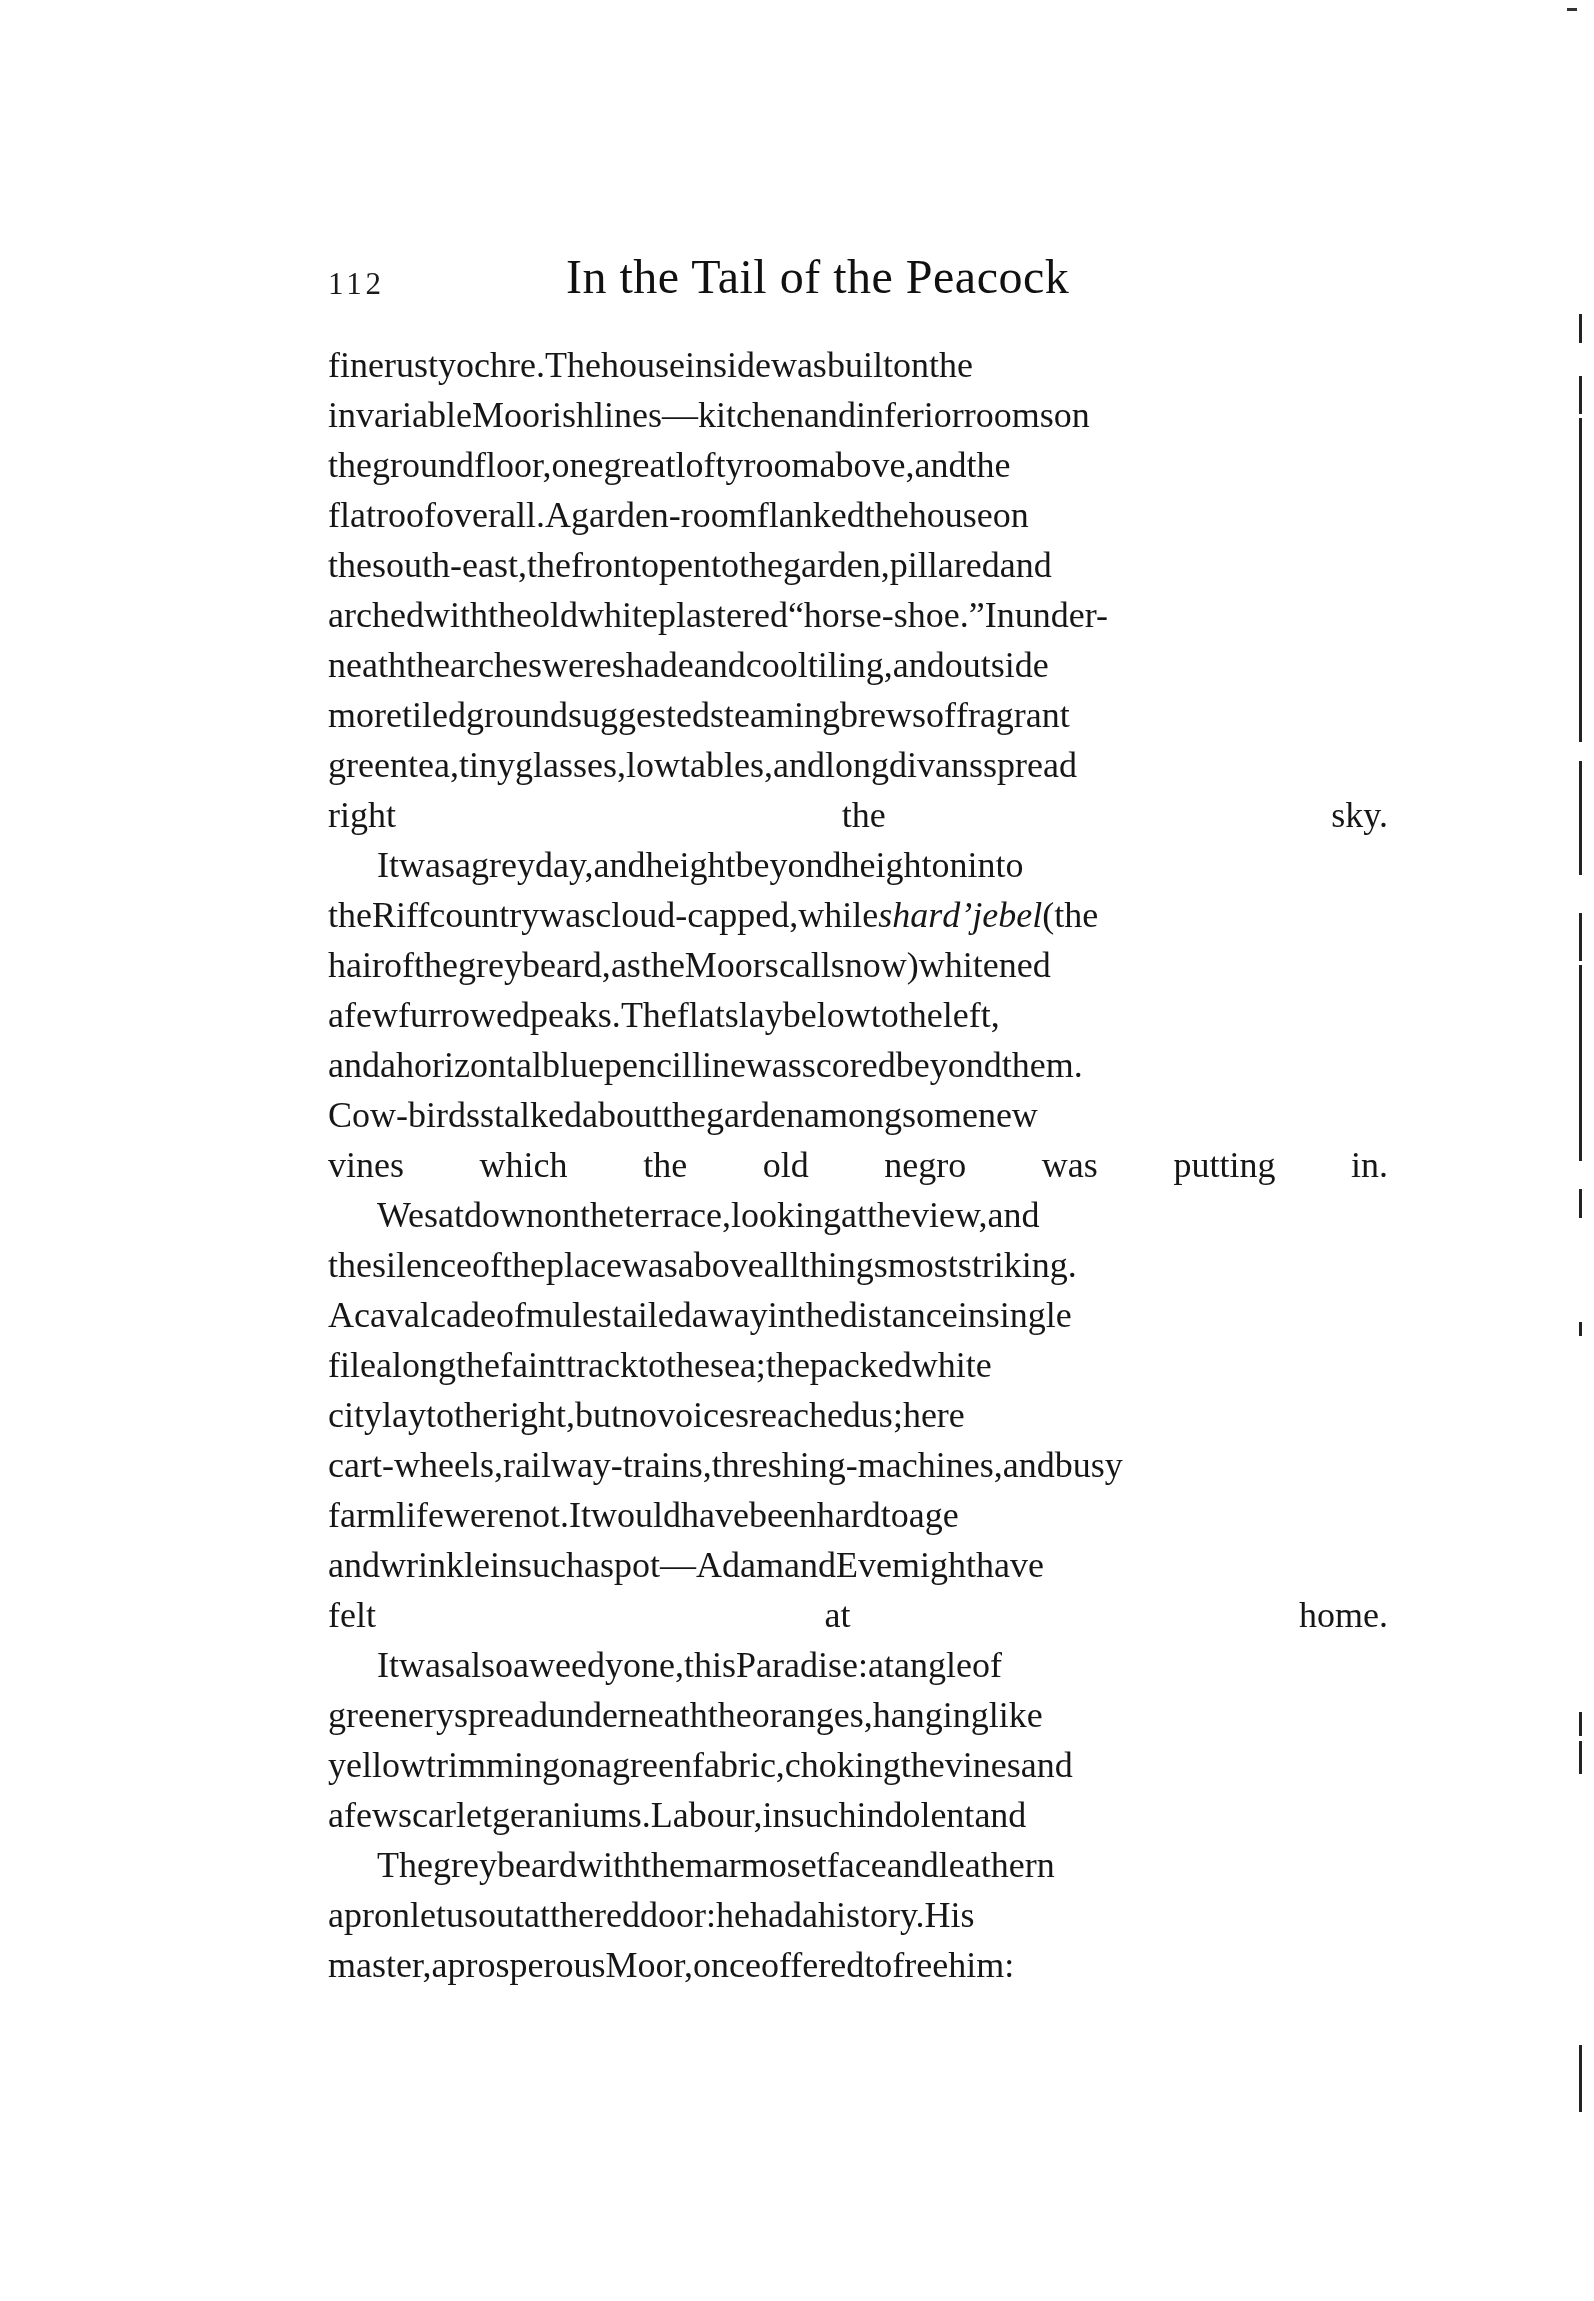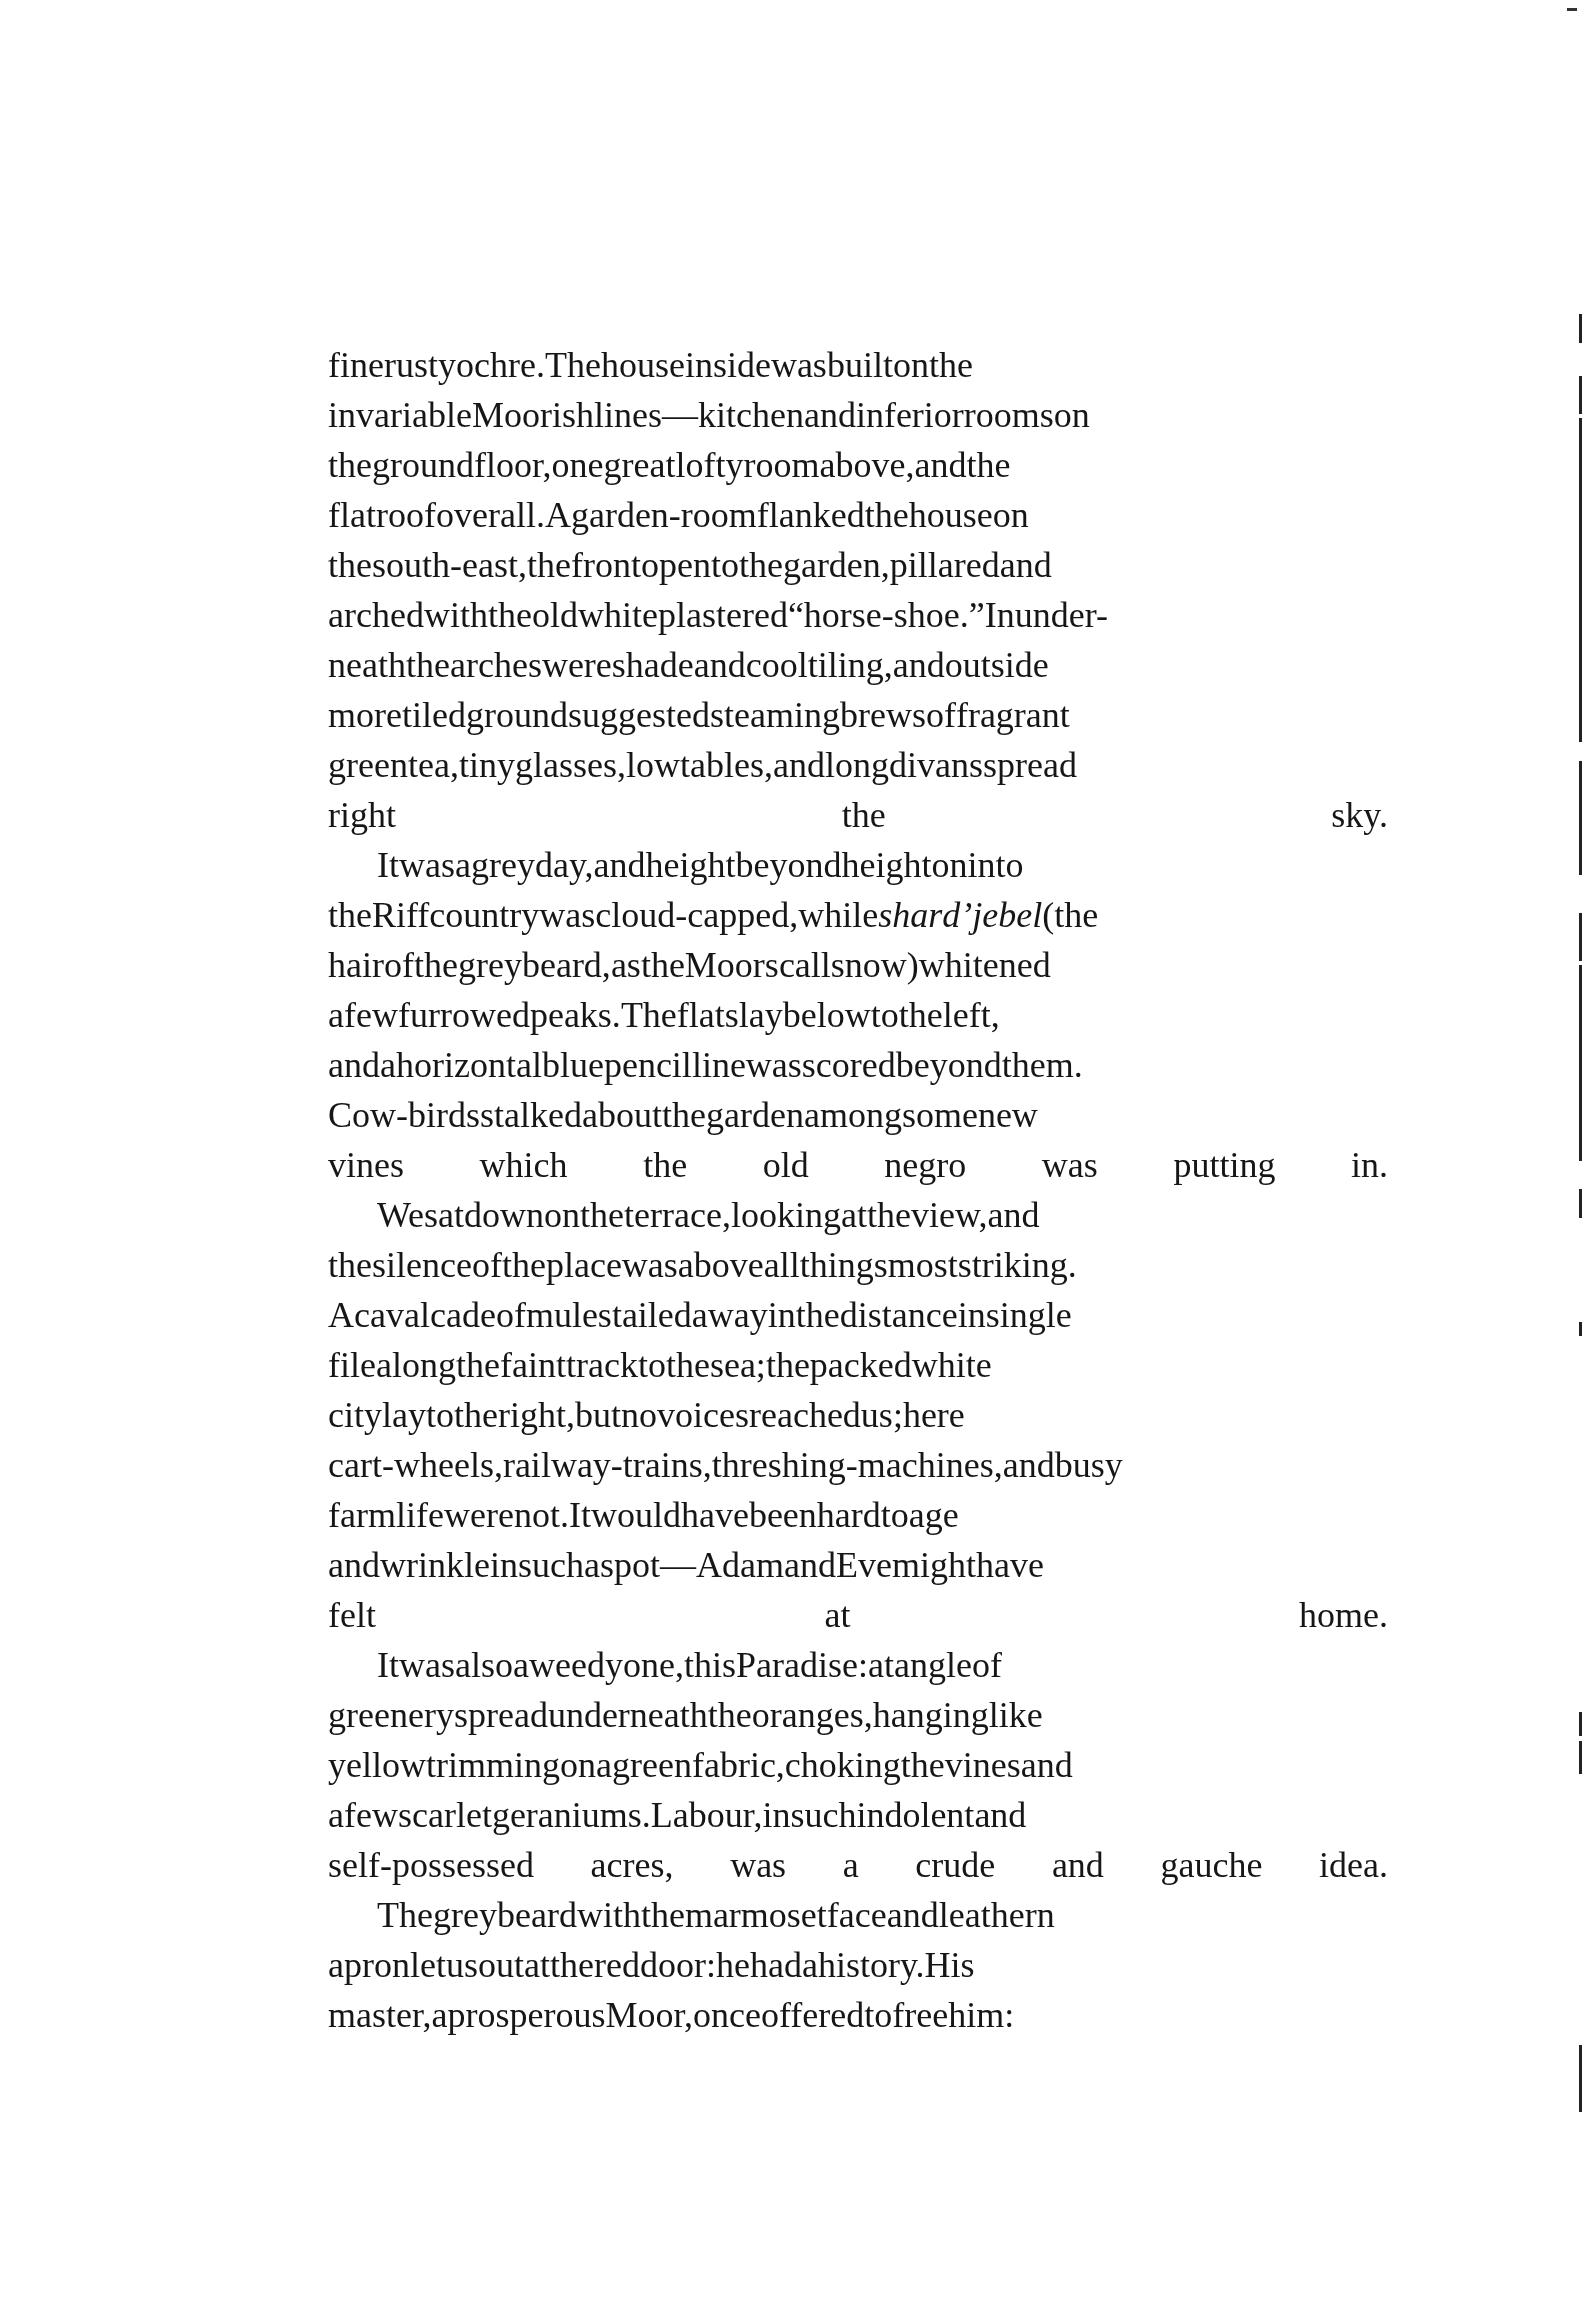--- a/index.html
+++ b/index.html
@@ -90,20 +90,24 @@
       height: 3.8px;
       background: #333;
     }
   </style>
 </head>
 <body>
 
 <div class="page">
   <div class="corner-mark"></div>
 
+  <div class="running-head">
+    <span class="page-number">112</span>
+    <span class="running-title">In the Tail of the Peacock</span>
+  </div>
 
   <div class="body-text" id="body-text">
       <div class="line j">
         <span class="w">fine</span>
         <span class="w">rusty</span>
         <span class="w">ochre.</span>
         <span class="w">The</span>
         <span class="w">house</span>
         <span class="w">inside</span>
         <span class="w">was</span>
@@ -414,21 +418,20 @@
         <span class="w">a</span>
         <span class="w">few</span>
         <span class="w">scarlet</span>
         <span class="w">geraniums.</span>
         <span class="w">Labour,</span>
         <span class="w">in</span>
         <span class="w">such</span>
         <span class="w">indolent</span>
         <span class="w">and</span>
       </div>
-      <div class="line"><span>self-possessed acres, was a crude and gauche idea.</span></div>
       <div class="line indent j">
         <span class="w">The</span>
         <span class="w">greybeard</span>
         <span class="w">with</span>
         <span class="w">the</span>
         <span class="w">marmoset</span>
         <span class="w">face</span>
         <span class="w">and</span>
         <span class="w">leathern</span>
       </div>

